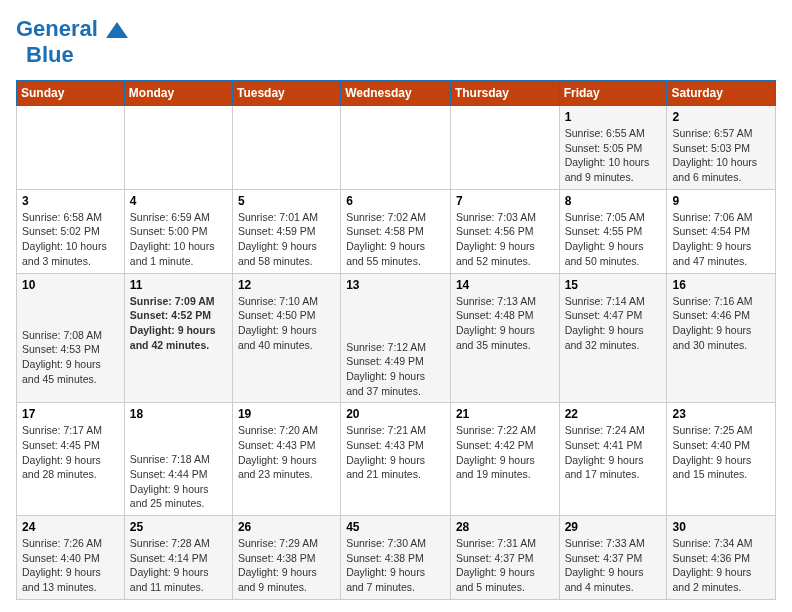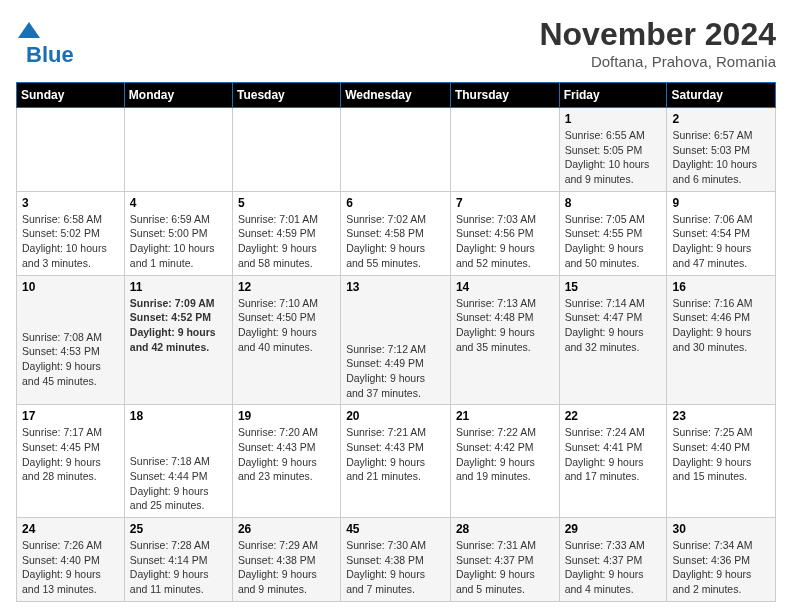--- a/index.html
+++ b/index.html
@@ -36,21 +36,21 @@
     .location {
       font-size: 15px;
       color: #555;
     }
     table {
       width: 100%;
       border-collapse: collapse;
       font-size: 10.5px;
     }
     thead tr th {
-      background-color: #000000;
+      background-color: #c2410c;
       color: #fff;
       padding: 5px 4px;
       text-align: left;
       font-size: 12px;
       font-weight: bold;
       border: 1px solid #1a6fb5;
     }
     tbody tr td {
       border: 1px solid #ccc;
       padding: 4px 5px;
@@ -75,30 +75,27 @@
       line-height: 1.4;
     }
   </style>
 </head>
 <body>
 
 <div class="header">
   <div class="logo">
     <div class="logo-row">
       <span style="font-size:22px;font-weight:bold;color:#333;">
+        <span style="color:#1a6fb5;">General</span>
         <svg width="22" height="16" viewBox="0 0 22 16" style="vertical-align:middle;margin-left:2px;">
           <polygon points="0,16 11,0 22,16" fill="#1a6fb5"></polygon>
         </svg>
       </span>
     </div>
     <span style="font-size:22px;font-weight:bold;color:#1a6fb5;margin-left:10px;">Blue</span>
-  </div>
-  <div class="title-section">
-    <div class="month-title">November 2024</div>
-    <div class="location">Doftana, Prahova, Romania</div>
   </div>
 </div>
 
 <table>
   <thead>
     <tr>
     <th>Sunday</th>
         <th>Monday</th>
         <th>Tuesday</th>
         <th>Wednesday</th>

